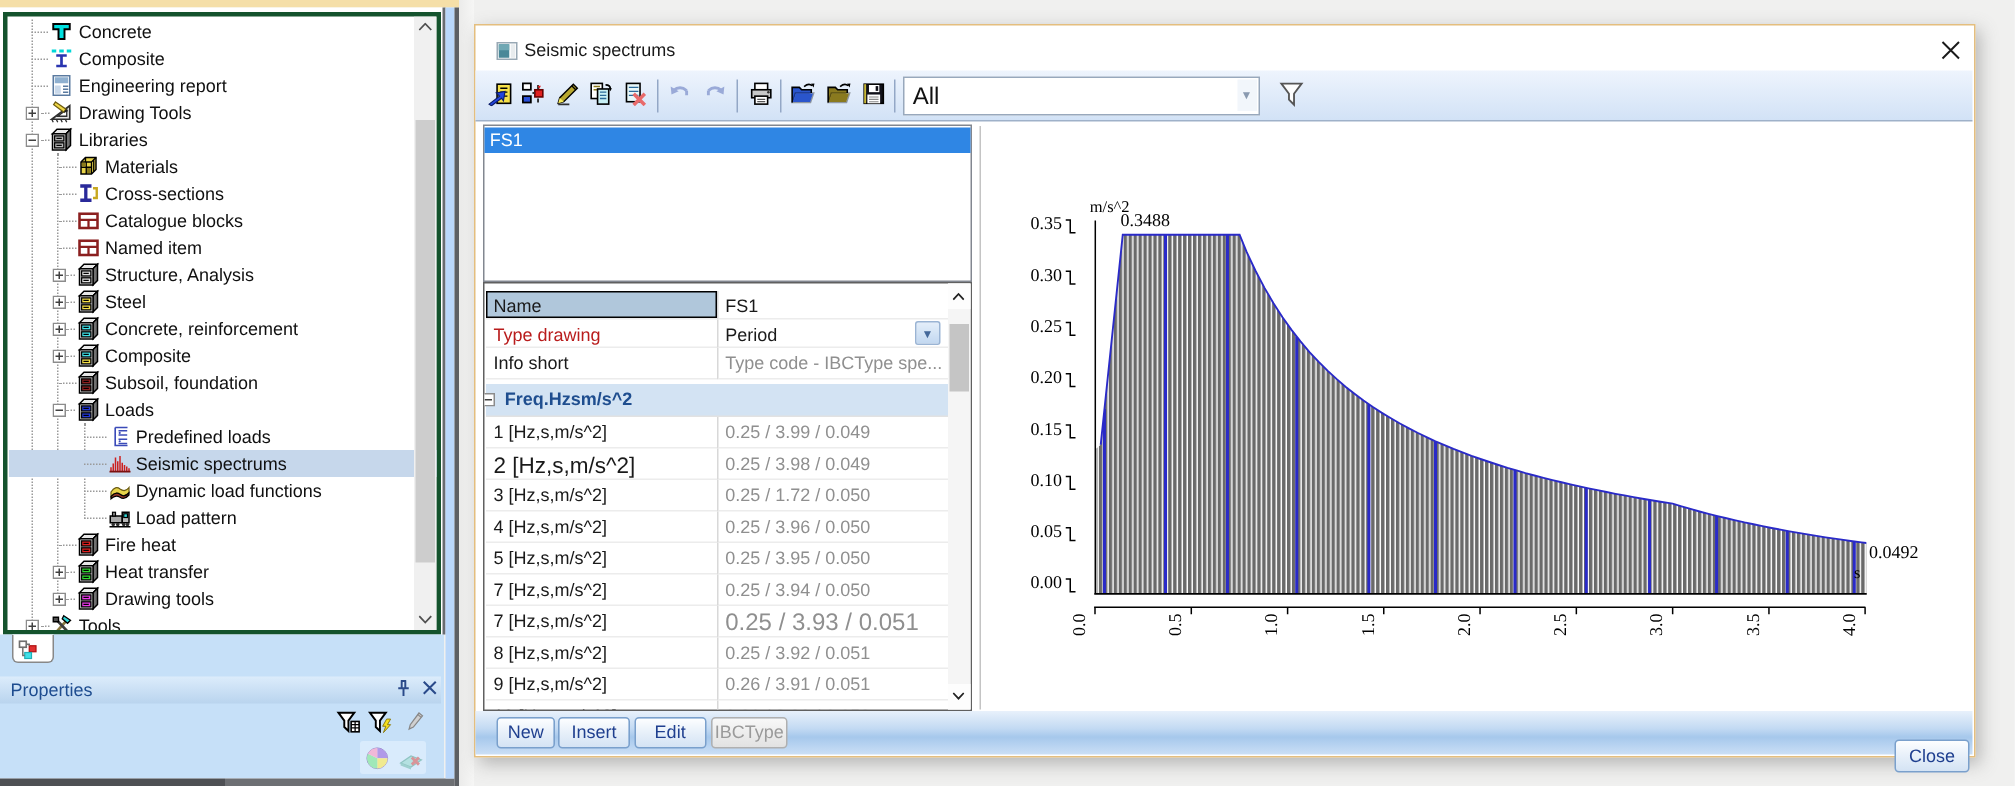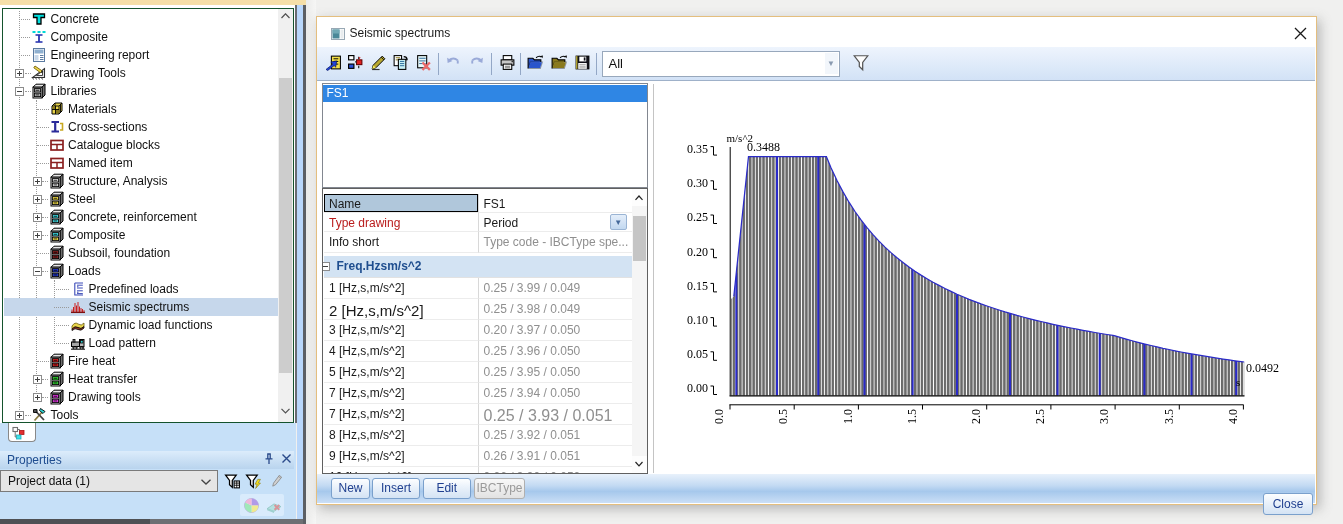--- a/index.html
+++ b/index.html
@@ -229,21 +229,21 @@
 <rect x="2.5" y="3.5" width="7" height="4" fill="#70a8b4"></rect>
 <rect x="10.5" y="3.5" width="3" height="9" fill="#e8ecee"></rect>
 </symbol>
 </defs>
 </svg>
 <div id="page">
 
 <div class="abs" style="left:0;top:0;width:316px;height:5px;background:#f5dfa8"></div>
 <div class="abs" style="left:0;top:5px;width:296px;height:519px;background:#fff"></div>
 
-<div class="abs" style="left:2px;top:8px;width:292px;height:415px;background:#fff;border:1px solid #14532d">
+<div class="abs" style="left:2px;top:8px;width:292px;height:415px;background:#fff;border:3px solid #14532d">
   <div style="position:relative;width:100%;height:100%;overflow:hidden">
   <div class="dotv" style="left:16px;top:2px;height:405px"></div>
 <div class="dotv" style="left:33px;top:91px;height:298px"></div>
 <div class="dotv" style="left:51px;top:271px;height:64px"></div>
 <div class="doth" style="left:16px;top:10px;width:11px"></div>
 <svg class="ticon" style="left:28px;top:2px" width="16" height="16">
           <use href="#i-concrete"></use>
         </svg>
 <div class="tlabel" style="left:47.5px;top:1px">Concrete</div>
 <div class="doth" style="left:16px;top:28px;width:11px"></div>
@@ -423,26 +423,20 @@
       <use href="#i-tabicon"></use>
     </svg>
 <div class="abs" style="left:0;top:451px;width:294px;height:18px;background:linear-gradient(#dcecfb,#b9d4ee)"></div>
 <div class="abs" style="left:7px;top:453px;font-size:12px;color:#1e4c8f">Properties</div>
 <svg class="abs" style="left:262px;top:452px" width="14" height="14" viewBox="0 0 14 14">
       <path d="M5.2 2 H8.8 M5.8 2 V6.8 M8.2 2 V6.8 M3.5 6.8 H10.5 M7 6.8 V12" stroke="#2a4a8a" stroke-width="1.3" fill="none"></path>
     </svg>
 <svg class="abs" style="left:281px;top:453px" width="11" height="11" viewBox="0 0 11 11">
       <path d="M1.5 1.5 L9.5 9.5 M9.5 1.5 L1.5 9.5" stroke="#2a4a8a" stroke-width="1.4"></path>
     </svg>
-<div class="abs" style="left:0;top:470px;width:218px;height:22px;background:#e5e5e5;border:1px solid #7a7a7a">
-  <div style="position:absolute;left:7px;top:3px;font-size:12px;color:#111">Project data (1)</div>
-  <svg style="position:absolute;right:6px;top:8px" width="10" height="6">
-        <path d="M0.5 0.8 L5 5 L9.5 0.8" fill="none" stroke="#444" stroke-width="1.3"></path>
-      </svg>
-</div>
 <svg class="abs" style="left:224px;top:473px" width="17" height="17">
       <use href="#i-funnelb"></use>
     </svg>
 <svg class="abs" style="left:245px;top:473px" width="17" height="17">
       <use href="#i-funnely"></use>
     </svg>
 <svg class="abs" style="left:269px;top:473px" width="15" height="15">
       <use href="#i-pencil-g"></use>
     </svg>
 <div class="abs" style="left:240px;top:494px;width:44px;height:22px;background:#d9ebfc;border-radius:2px"></div>
@@ -503,21 +497,21 @@
         <use href="#i-tb-folder"></use>
       </svg>
   <svg class="tbico" style="left:233px" width="18" height="17" color="#8a7a1e">
         <use href="#i-tb-folder"></use>
       </svg>
   <svg class="tbico" style="left:257px" width="17" height="17">
         <use href="#i-tb-save"></use>
       </svg>
   <div class="sep" style="left:279px"></div>
   <div class="abs" style="left:285px;top:34.5px;width:238px;height:25.5px;background:#fff;border:1px solid #98a8bc">
-    <div style="position:absolute;left:6px;top:4px;font-size:13px;color:#111">All</div>
+    <div style="position:absolute;left:6px;top:4px;font-size:16px;color:#111">All</div>
     <div style="position:absolute;right:1px;top:1px;width:13px;height:21px;background:#f2f6fb;color:#8a9ab0;font-size:8px;text-align:center;line-height:21px">▼</div>
   </div>
   <svg class="tbico" style="left:535px;top:36.5px" width="18" height="19">
         <use href="#i-tb-funnel"></use>
       </svg>
 
   <div class="abs" style="left:5px;top:66.5px;width:326px;height:104.5px;background:#fff;border:1px solid #828790">
     <div style="position:absolute;left:0;top:1px;width:324px;height:16.5px;background:#2f86e4;color:#fff;font-size:12px;line-height:16px;padding-left:4px">FS1</div>
   </div>
 
@@ -547,21 +541,21 @@
           <div style="position:absolute;left:155.5px;top:89.0px;width:154.5px;height:21px;border-bottom:1px solid #ececec;border-left:1px solid #d8d8d8"></div>
           <div style="position:absolute;left:6.5px;top:92.0px;font-size:12px;color:#1a1a1a">1 [Hz,s,m/s^2]</div>
           <div style="position:absolute;left:161px;top:92.0px;font-size:12px;color:#8f8f8f;white-space:nowrap">0.25 / 3.99 / 0.049</div>
 <div style="position:absolute;left:1px;top:110.0px;width:154.5px;height:21px;border-bottom:1px solid #ececec"></div>
           <div style="position:absolute;left:155.5px;top:110.0px;width:154.5px;height:21px;border-bottom:1px solid #ececec;border-left:1px solid #d8d8d8"></div>
           <div style="position:absolute;left:6.5px;top:113.0px;font-size:15px;color:#1a1a1a">2 [Hz,s,m/s^2]</div>
           <div style="position:absolute;left:161px;top:113.0px;font-size:12px;color:#8f8f8f;white-space:nowrap">0.25 / 3.98 / 0.049</div>
 <div style="position:absolute;left:1px;top:131.0px;width:154.5px;height:21px;border-bottom:1px solid #ececec"></div>
           <div style="position:absolute;left:155.5px;top:131.0px;width:154.5px;height:21px;border-bottom:1px solid #ececec;border-left:1px solid #d8d8d8"></div>
           <div style="position:absolute;left:6.5px;top:134.0px;font-size:12px;color:#1a1a1a">3 [Hz,s,m/s^2]</div>
-          <div style="position:absolute;left:161px;top:134.0px;font-size:12px;color:#8f8f8f;white-space:nowrap">0.20 / 3.97 / 0.050</div>
+          <div style="position:absolute;left:161px;top:134.0px;font-size:12px;color:#8f8f8f;white-space:nowrap">0.25 / 1.72 / 0.050</div>
 <div style="position:absolute;left:1px;top:152.0px;width:154.5px;height:21px;border-bottom:1px solid #ececec"></div>
           <div style="position:absolute;left:155.5px;top:152.0px;width:154.5px;height:21px;border-bottom:1px solid #ececec;border-left:1px solid #d8d8d8"></div>
           <div style="position:absolute;left:6.5px;top:155.0px;font-size:12px;color:#1a1a1a">4 [Hz,s,m/s^2]</div>
           <div style="position:absolute;left:161px;top:155.0px;font-size:12px;color:#8f8f8f;white-space:nowrap">0.25 / 3.96 / 0.050</div>
 <div style="position:absolute;left:1px;top:173.0px;width:154.5px;height:21px;border-bottom:1px solid #ececec"></div>
           <div style="position:absolute;left:155.5px;top:173.0px;width:154.5px;height:21px;border-bottom:1px solid #ececec;border-left:1px solid #d8d8d8"></div>
           <div style="position:absolute;left:6.5px;top:176.0px;font-size:12px;color:#1a1a1a">5 [Hz,s,m/s^2]</div>
           <div style="position:absolute;left:161px;top:176.0px;font-size:12px;color:#8f8f8f;white-space:nowrap">0.25 / 3.95 / 0.050</div>
 <div style="position:absolute;left:1px;top:194.0px;width:154.5px;height:21px;border-bottom:1px solid #ececec"></div>
           <div style="position:absolute;left:155.5px;top:194.0px;width:154.5px;height:21px;border-bottom:1px solid #ececec;border-left:1px solid #d8d8d8"></div>

